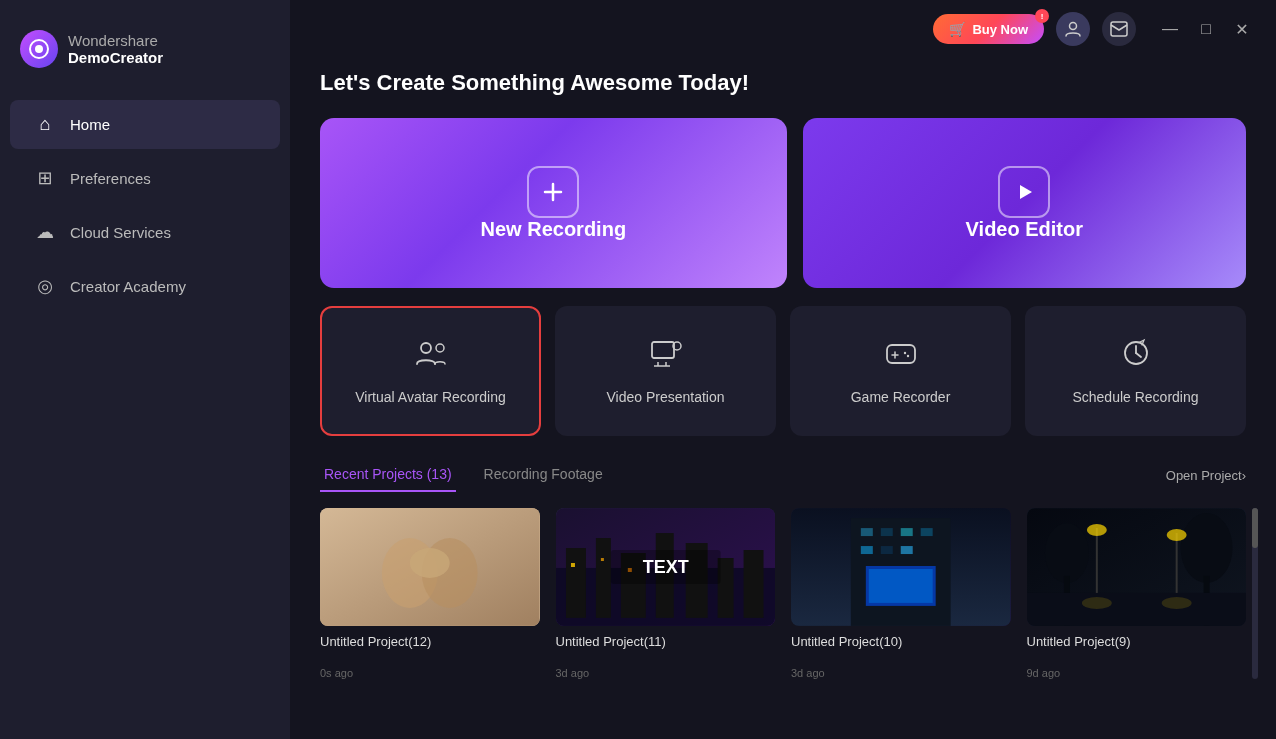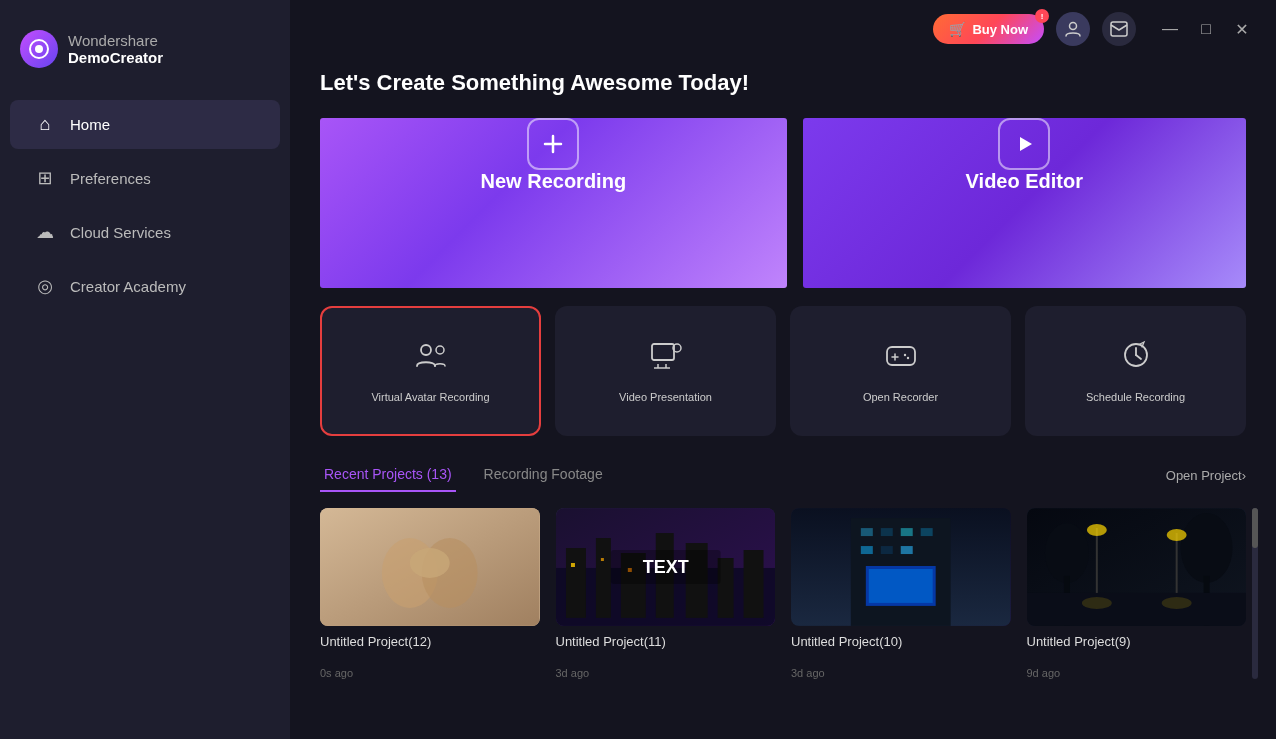--- a/index.html
+++ b/index.html
@@ -179,24 +179,25 @@
     
     .hero-cards {
       display: grid;
       grid-template-columns: 1fr 0.95fr;
       gap: 16px;
       margin-bottom: 18px;
       height: 170px;
     }
 
     .hero-card {
-      border-radius: 3px;
+      border-radius: 14px;
       display: flex;
       flex-direction: column;
       align-items: center;
+      justify-content: center;
       gap: 0;
       cursor: pointer;
       transition: opacity 0.2s;
     }
 
     .hero-card.new-recording {
       background: linear-gradient(135deg, #a855f7 0%, #7c3aed 40%, #c084fc 100%);
     }
     .hero-card.video-editor {
       background: linear-gradient(135deg, #7c3aed 0%, #6d28d9 50%, #a78bfa 100%);
@@ -242,21 +243,21 @@
     .feature-card.selected {
       border: 2px solid #e53e3e;
       background: #1e1e2e;
     }
 
     .feature-icon {
       font-size: 26px;
       color: #ccc;
     }
     .feature-label {
-      font-size: 11px;
+      font-size: 14px;
       color: #ccc;
       text-align: right;
     }
 
     
     .tabs-row {
       display: flex;
       align-items: center;
       justify-content: space-between;
       margin-bottom: 16px;
@@ -478,21 +479,21 @@
       <div class="feature-card">
         <div class="feature-icon">
           <svg width="36" height="30" viewBox="0 0 36 30" fill="none">
             <rect x="4" y="7" width="28" height="18" rx="5" stroke="#ccc" stroke-width="1.8"></rect>
             <line x1="12" y1="14" x2="12" y2="20" stroke="#ccc" stroke-width="1.5" stroke-linecap="round"></line>
             <line x1="9" y1="17" x2="15" y2="17" stroke="#ccc" stroke-width="1.5" stroke-linecap="round"></line>
             <circle cx="22" cy="15" r="1.2" fill="#ccc"></circle>
             <circle cx="25" cy="18" r="1.2" fill="#ccc"></circle>
           </svg>
         </div>
-        <span class="feature-label">Open Recorder</span>
+        <span class="feature-label">Game Recorder</span>
       </div>
 
       <div class="feature-card">
         <div class="feature-icon">
           <svg width="36" height="30" viewBox="0 0 36 30" fill="none">
             <circle cx="18" cy="15" r="11" stroke="#ccc" stroke-width="1.8"></circle>
             <line x1="18" y1="8" x2="18" y2="15" stroke="#ccc" stroke-width="1.8" stroke-linecap="round"></line>
             <line x1="18" y1="15" x2="23" y2="19" stroke="#ccc" stroke-width="1.8" stroke-linecap="round"></line>
             <path d="M22 4 L26 2 L24 7" stroke="#ccc" stroke-width="1.3" fill="none" stroke-linecap="round"></path>
           </svg>

